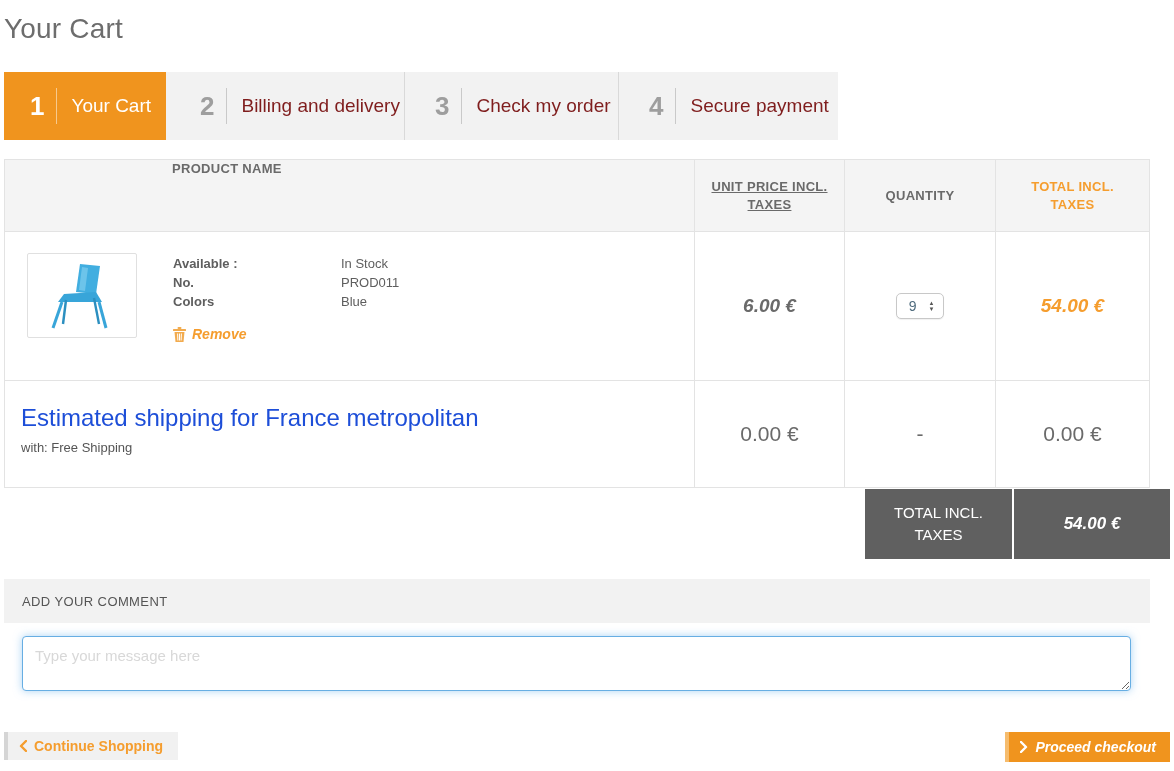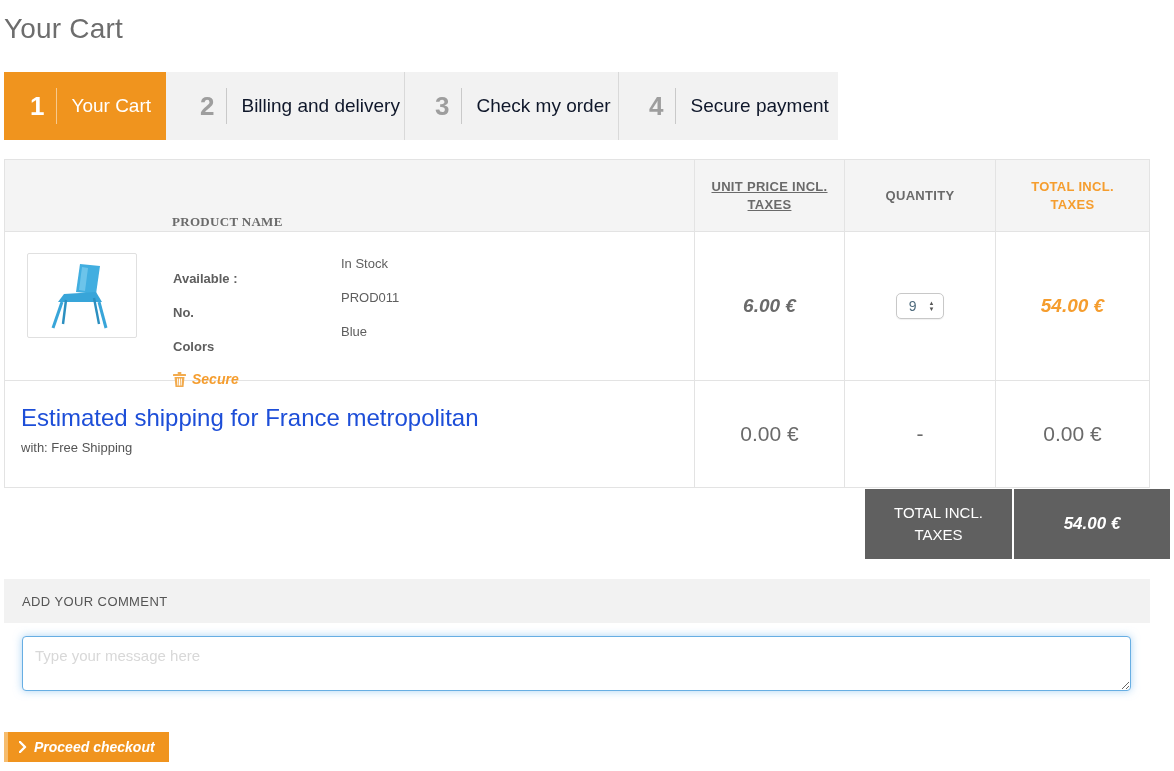--- a/index.html
+++ b/index.html
@@ -22,53 +22,53 @@
   .page-title{
     margin-top:13px;
     font-size:28px;font-weight:300;color:#6d6d6d;letter-spacing:.2px;
   }
 
   
   .steps{display:flex;margin-top:27px;width:834px;height:68px;background:var(--gray-bg);}
   .step{display:flex;align-items:center;height:68px;cursor:pointer;}
   .step .num{font-size:26px;font-weight:bold;color:#9e9e9e;}
   .step .sep{width:1px;height:36px;background:#c9c9c9;margin:0 14px 0 12px;}
-  .step .lbl{font-size:19px;font-weight:300;color:#0f172a;white-space:nowrap;}
+  .step .lbl{font-size:19px;font-weight:300;color:#7f1d1d;white-space:nowrap;}
   .step.active{background:var(--accent);}
   .step.active .num,.step.active .lbl{color:#fff;}
   .step.active .sep{background:#f7c98d;}
   .step-1{width:162px;padding-left:26px;}
   .step-2{width:238px;padding-left:34px;}
   .step-3{width:214px;padding-left:30px;border-left:1px solid #d9d9d9;}
   .step-4{width:220px;padding-left:30px;border-left:1px solid #d9d9d9;}
 
   
   .cart-table{margin-top:19px;border:1px solid var(--border);width:1146px;}
   .t-row{display:flex;width:100%;}
   .col-product{flex:1 1 auto;min-width:0;}
   .col-unit{width:150px;border-left:1px solid var(--border);display:flex;align-items:center;justify-content:center;text-align:center;}
   .col-qty{width:151px;border-left:1px solid var(--border);display:flex;align-items:center;justify-content:center;text-align:center;}
   .col-total{width:154px;border-left:1px solid var(--border);display:flex;align-items:center;justify-content:center;text-align:center;}
 
   .t-head{background:#f4f4f4;height:72px;border-bottom:1px solid var(--border);}
-  .t-head .col-product{display:flex;align-items:flex-end;padding-left:167px;font-family:Liberation Serif, serif;}
+  .t-head .col-product{display:flex;align-items:flex-start;padding-left:167px;}
   .th-text{font-size:13px;font-weight:bold;color:#6a6a6a;letter-spacing:.3px;line-height:18px;}
   .t-head .col-unit .th-text{max-width:122px;text-decoration:underline;}
   .t-head .col-total .th-text{max-width:92px;color:var(--accent-text);}
 
   .t-product{height:148px;}
   .t-product .col-product{display:flex;padding:21px 0 0 22px;}
   .thumb{
     width:110px;height:85px;border:1px solid #e0e0e0;border-radius:2px;
     background:#fff;display:flex;align-items:center;justify-content:center;flex:0 0 auto;
   }
   .p-info{margin-left:36px;padding-top:1px;}
   .p-name{font-size:15px;font-weight:bold;color:#4a4a4a;margin-bottom:10px;}
   .attr-row{display:flex;font-size:13px;line-height:19px;color:#5e5e5e;}
-  .attr-label{width:168px;font-weight:bold;margin-top:15px;}
+  .attr-label{width:168px;font-weight:bold;}
   .attr-value{font-weight:normal;}
   .remove-link{
     display:inline-flex;align-items:center;gap:6px;margin-top:15px;
     color:var(--accent-text);font-size:14px;font-style:italic;font-weight:bold;cursor:pointer;text-decoration:none;
   }
   .price-unit{font-size:19px;font-weight:bold;font-style:italic;color:#6a6a6a;}
   .price-total{font-size:19px;font-weight:bold;font-style:italic;color:var(--accent-text);}
 
   .qty-box{
     display:inline-flex;align-items:center;background:#fff;
@@ -194,21 +194,21 @@
           </div>
           <a class="remove-link">
             <svg width="13" height="15" viewBox="0 0 13 15">
               <rect x="4.5" y="0" width="4" height="2" rx="1" fill="#f2ab4e"></rect>
               <rect x="0" y="2" width="13" height="2" rx="0.5" fill="#f2ab4e"></rect>
               <path d="M1.5 5 h10 l-1 10 h-8 Z" fill="#f2ab4e"></path>
               <line x1="4.6" y1="6.5" x2="4.9" y2="13.5" stroke="#fff" stroke-width="1"></line>
               <line x1="6.5" y1="6.5" x2="6.5" y2="13.5" stroke="#fff" stroke-width="1"></line>
               <line x1="8.4" y1="6.5" x2="8.1" y2="13.5" stroke="#fff" stroke-width="1"></line>
             </svg>
-            <span>Secure</span>
+            <span>Remove</span>
           </a>
         </div>
       </div>
       <div class="col-unit">
         <span class="price-unit">6.00 €</span>
       </div>
       <div class="col-qty">
         <div class="qty-box">
           <span class="qty-val">9</span>
           <span class="qty-arrows">
@@ -254,20 +254,26 @@
   <div class="comment">
     <div class="comment-head">
       <span class="txt">ADD YOUR COMMENT</span>
     </div>
     <div class="comment-body">
       <textarea class="comment-input" placeholder="Type your message here" style=""></textarea>
     </div>
   </div>
 
   <div class="actions">
+    <button class="btn btn-continue">
+      <svg class="chev" width="8" height="12" viewBox="0 0 8 12">
+        <polyline points="7,1 2,6 7,11" fill="none" stroke="#f59d2e" stroke-width="2.4" stroke-linecap="round" stroke-linejoin="round"></polyline>
+      </svg>
+      <span>Continue Shopping</span>
+    </button>
     <button class="btn btn-proceed">
       <svg class="chev" width="8" height="12" viewBox="0 0 8 12">
         <polyline points="1,1 6,6 1,11" fill="none" stroke="#ffffff" stroke-width="2.4" stroke-linecap="round" stroke-linejoin="round"></polyline>
       </svg>
       <span>Proceed checkout</span>
     </button>
   </div>
 
 </div>
 

